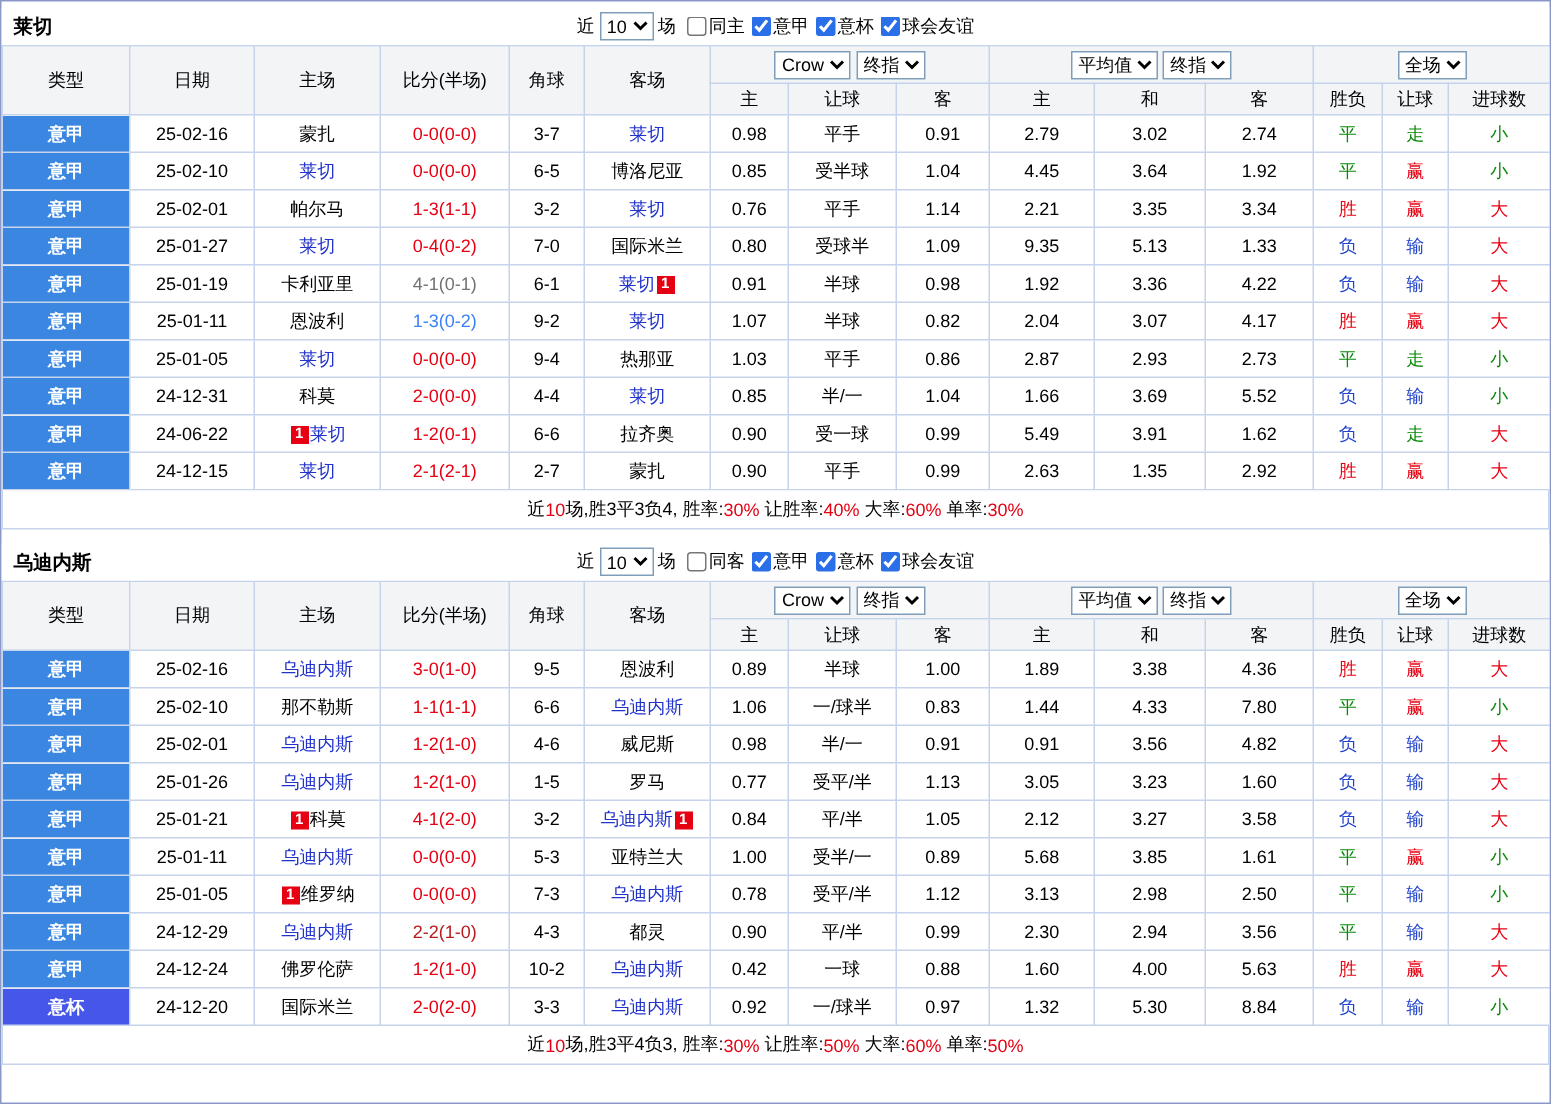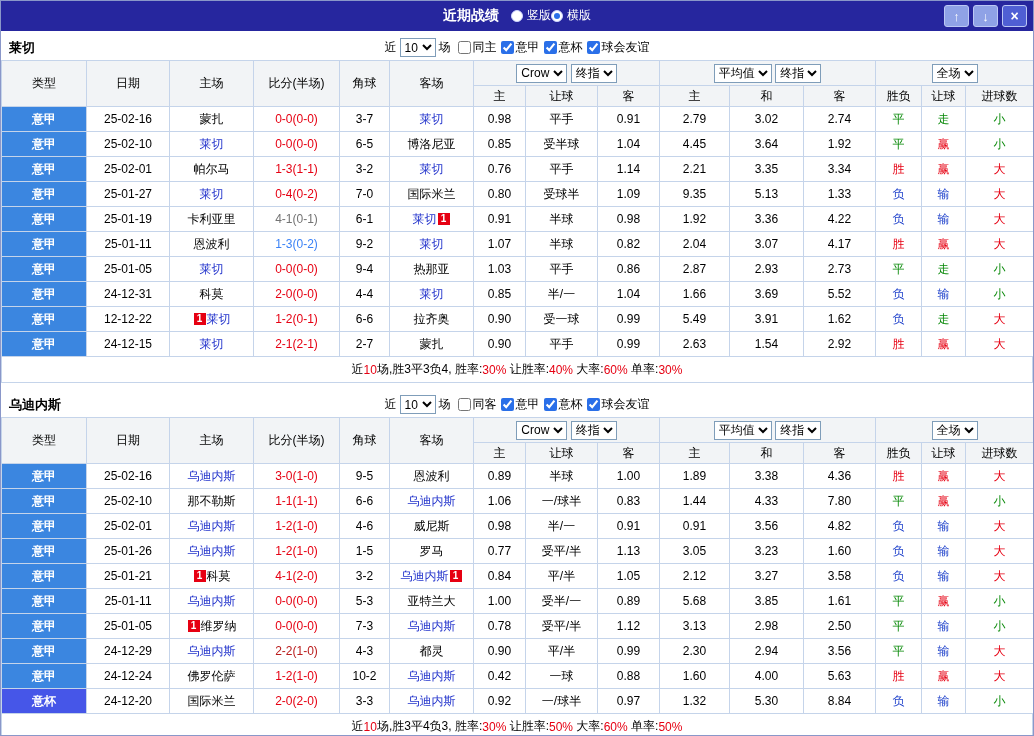--- a/index.html
+++ b/index.html
@@ -86,37 +86,20 @@
     display: flex; align-items: center; justify-content: center;
     border: 1px solid #c5d4ea; border-top: none;
     background: #fff;
   }
   .summary span { white-space: pre; }
 </style>
 </head>
 <body>
 
 <div class="window">
-  <div class="titlebar">
-    <div class="title-group">
-      <span class="win-title">近期战绩</span>
-      <span id="radios"><label class="radio-label">
-            <span class="radio-dot"></span>
-            <span>竖版</span>
-          </label><label class="radio-label">
-            <span class="radio-dot selected"></span>
-            <span>横版</span>
-          </label></span>
-    </div>
-    <div class="tb-buttons">
-      <button class="tb-btn"><span>↑</span></button>
-      <button class="tb-btn"><span>↓</span></button>
-      <button class="tb-btn close"><span>×</span></button>
-    </div>
-  </div>
   <div id="tables-container">
   <section class="team-section">
     <div class="team-band">
       <span class="team-name">莱切</span>
       <div class="controls">
         <span>近</span>
         <select class="count-select"><option>10</option></select>
         <span>场</span>
         <span class="cb-group"><label class="cb">
                 <input type="checkbox" style="">
@@ -315,21 +298,21 @@
               <td>1.04</td>
               <td>1.66</td>
               <td>3.69</td>
               <td>5.52</td>
               <td style="color: rgb(34, 68, 204);">负</td>
               <td style="color: rgb(34, 68, 204);">输</td>
               <td style="color: rgb(10, 138, 10);">小</td>
             </tr>
             <tr>
               <td class="type-cell" style="background: rgb(59, 134, 224);">意甲</td>
-              <td>12-12-22</td>
+              <td>24-06-22</td>
               <td><span class="badge" style="background: rgb(230, 0, 18);">1</span><span style="color: rgb(34, 51, 204);">莱切</span></td>
               <td style="color: rgb(230, 0, 18);">1-2(0-1)</td>
               <td>6-6</td>
               <td><span>拉齐奥</span></td>
               <td>0.90</td>
               <td>受一球</td>
               <td>0.99</td>
               <td>5.49</td>
               <td>3.91</td>
               <td>1.62</td>
@@ -341,21 +324,21 @@
               <td class="type-cell" style="background: rgb(59, 134, 224);">意甲</td>
               <td>24-12-15</td>
               <td><span style="color: rgb(34, 51, 204);">莱切</span></td>
               <td style="color: rgb(230, 0, 18);">2-1(2-1)</td>
               <td>2-7</td>
               <td><span>蒙扎</span></td>
               <td>0.90</td>
               <td>平手</td>
               <td>0.99</td>
               <td>2.63</td>
-              <td>1.54</td>
+              <td>1.35</td>
               <td>2.92</td>
               <td style="color: rgb(230, 0, 18);">胜</td>
               <td style="color: rgb(230, 0, 18);">赢</td>
               <td style="color: rgb(230, 0, 18);">大</td>
             </tr>
           </tbody>
     </table>
     <div class="summary">
           <span>近</span>
           <span style="color: rgb(230, 0, 18);">10</span>

